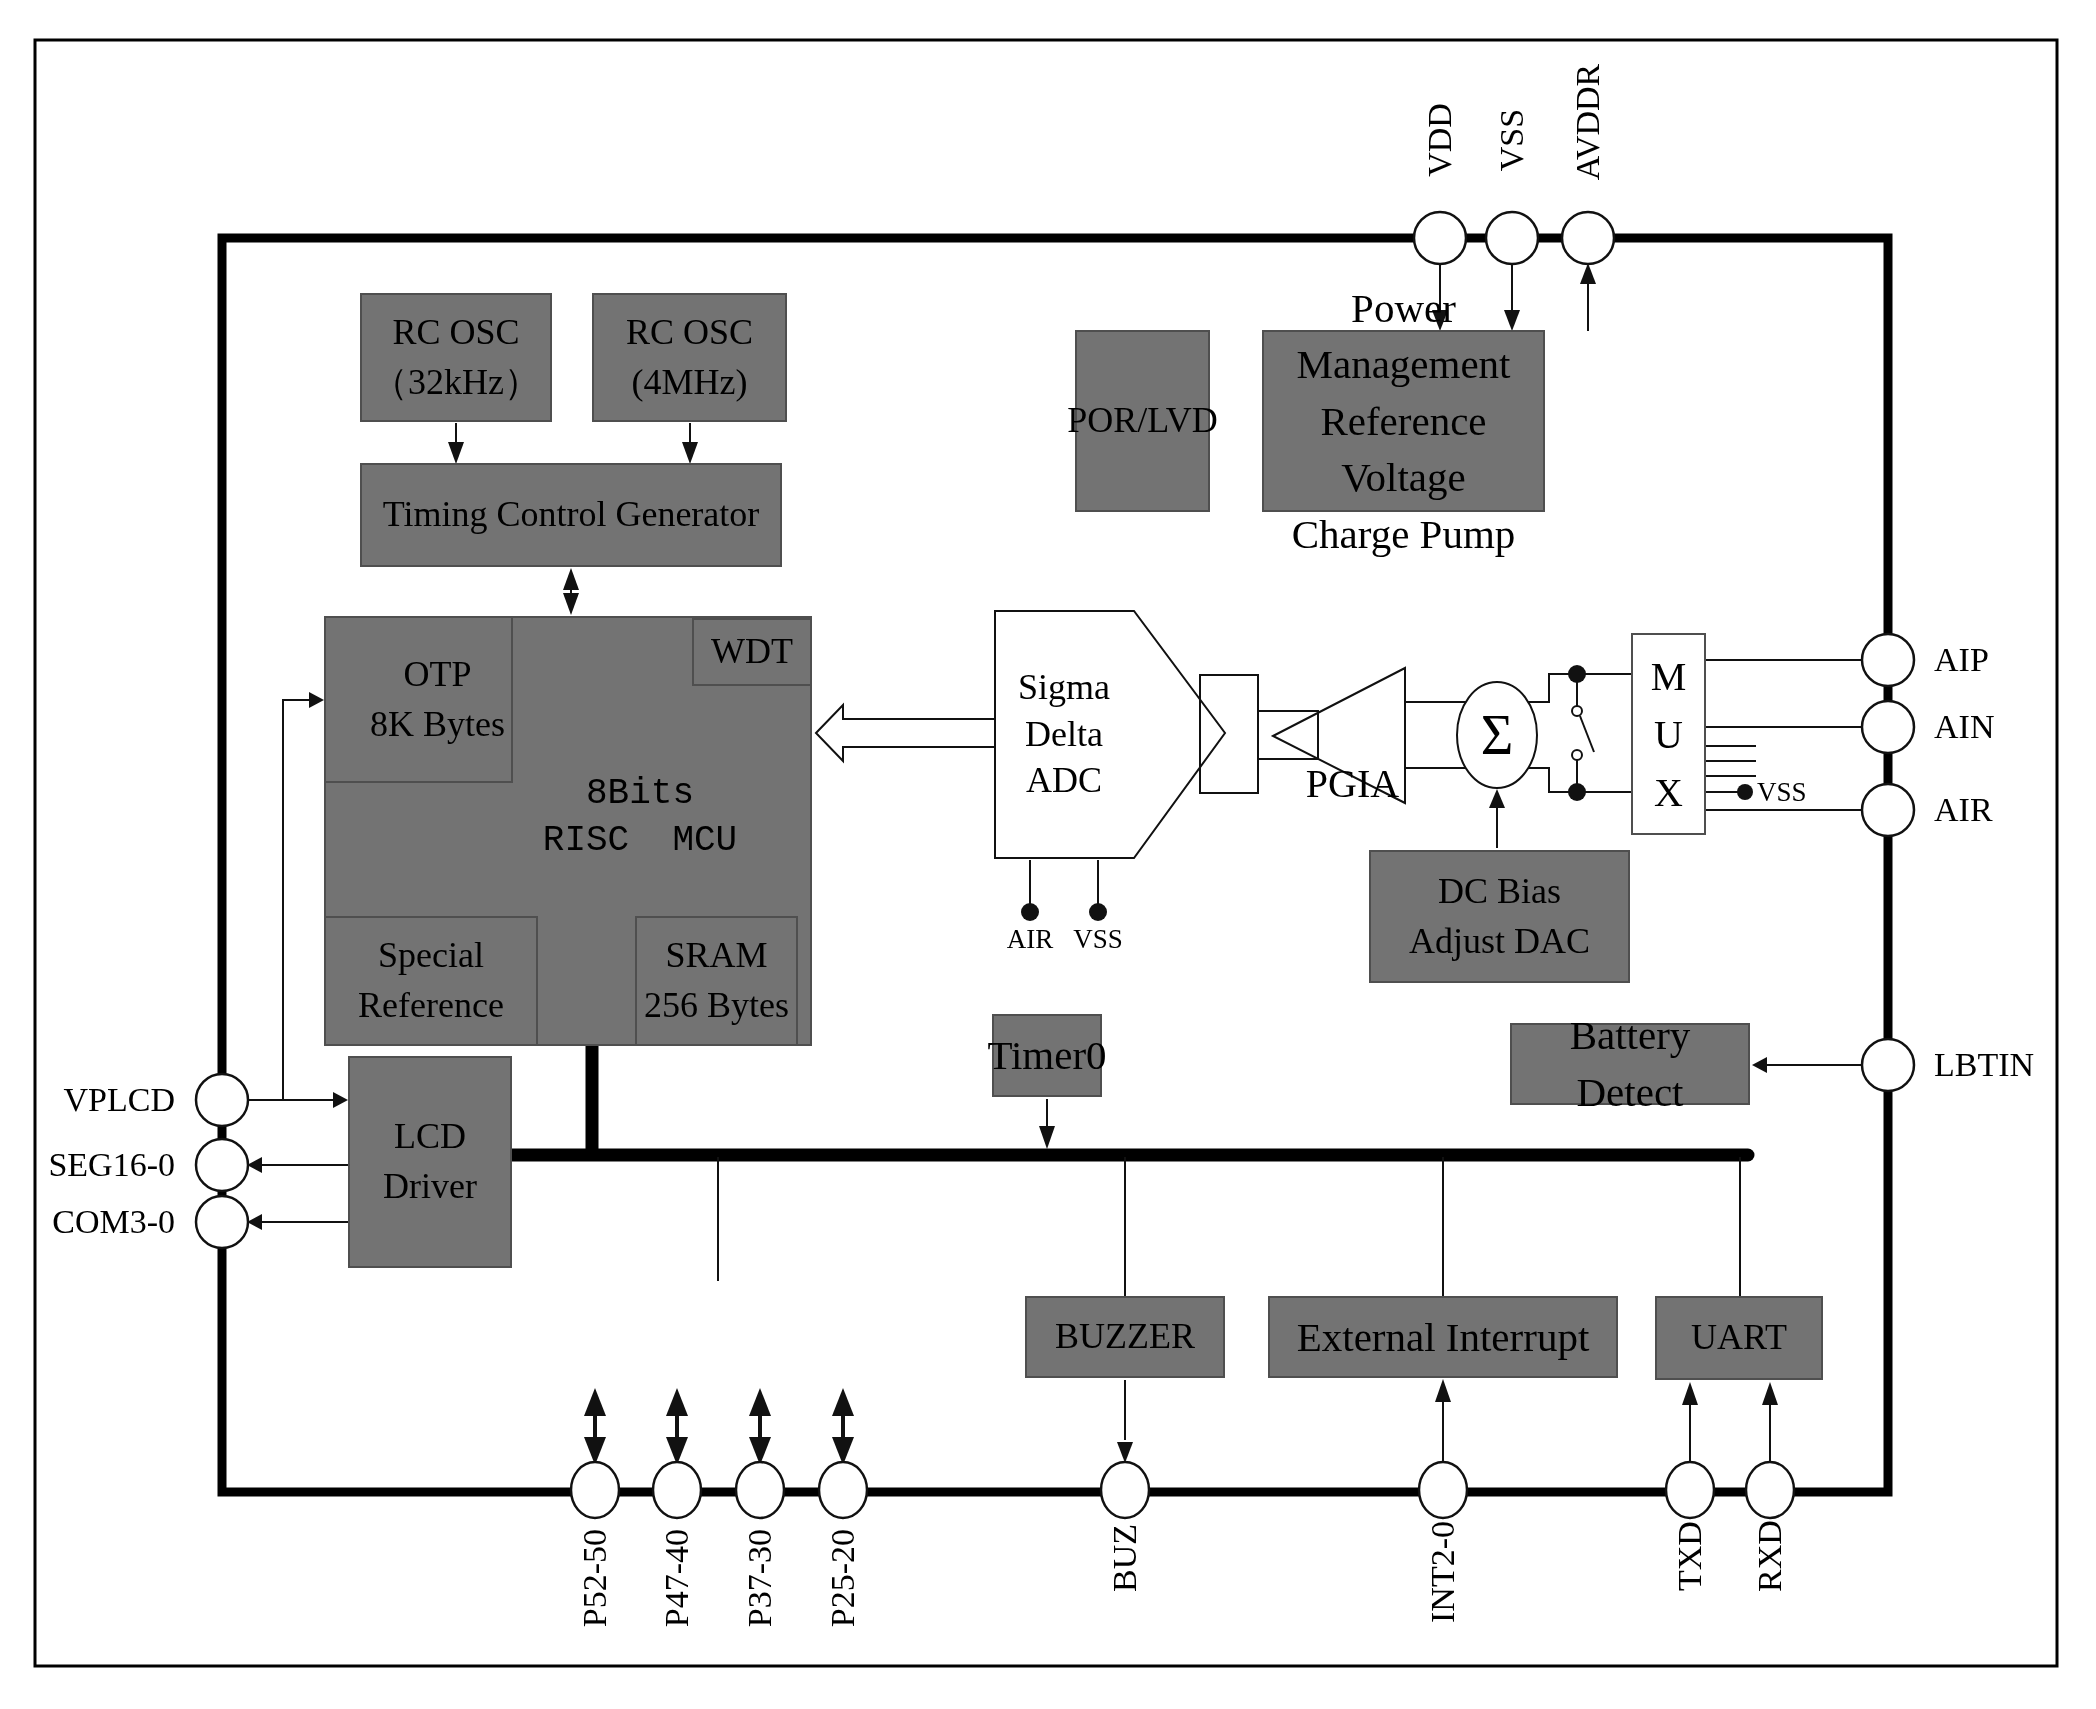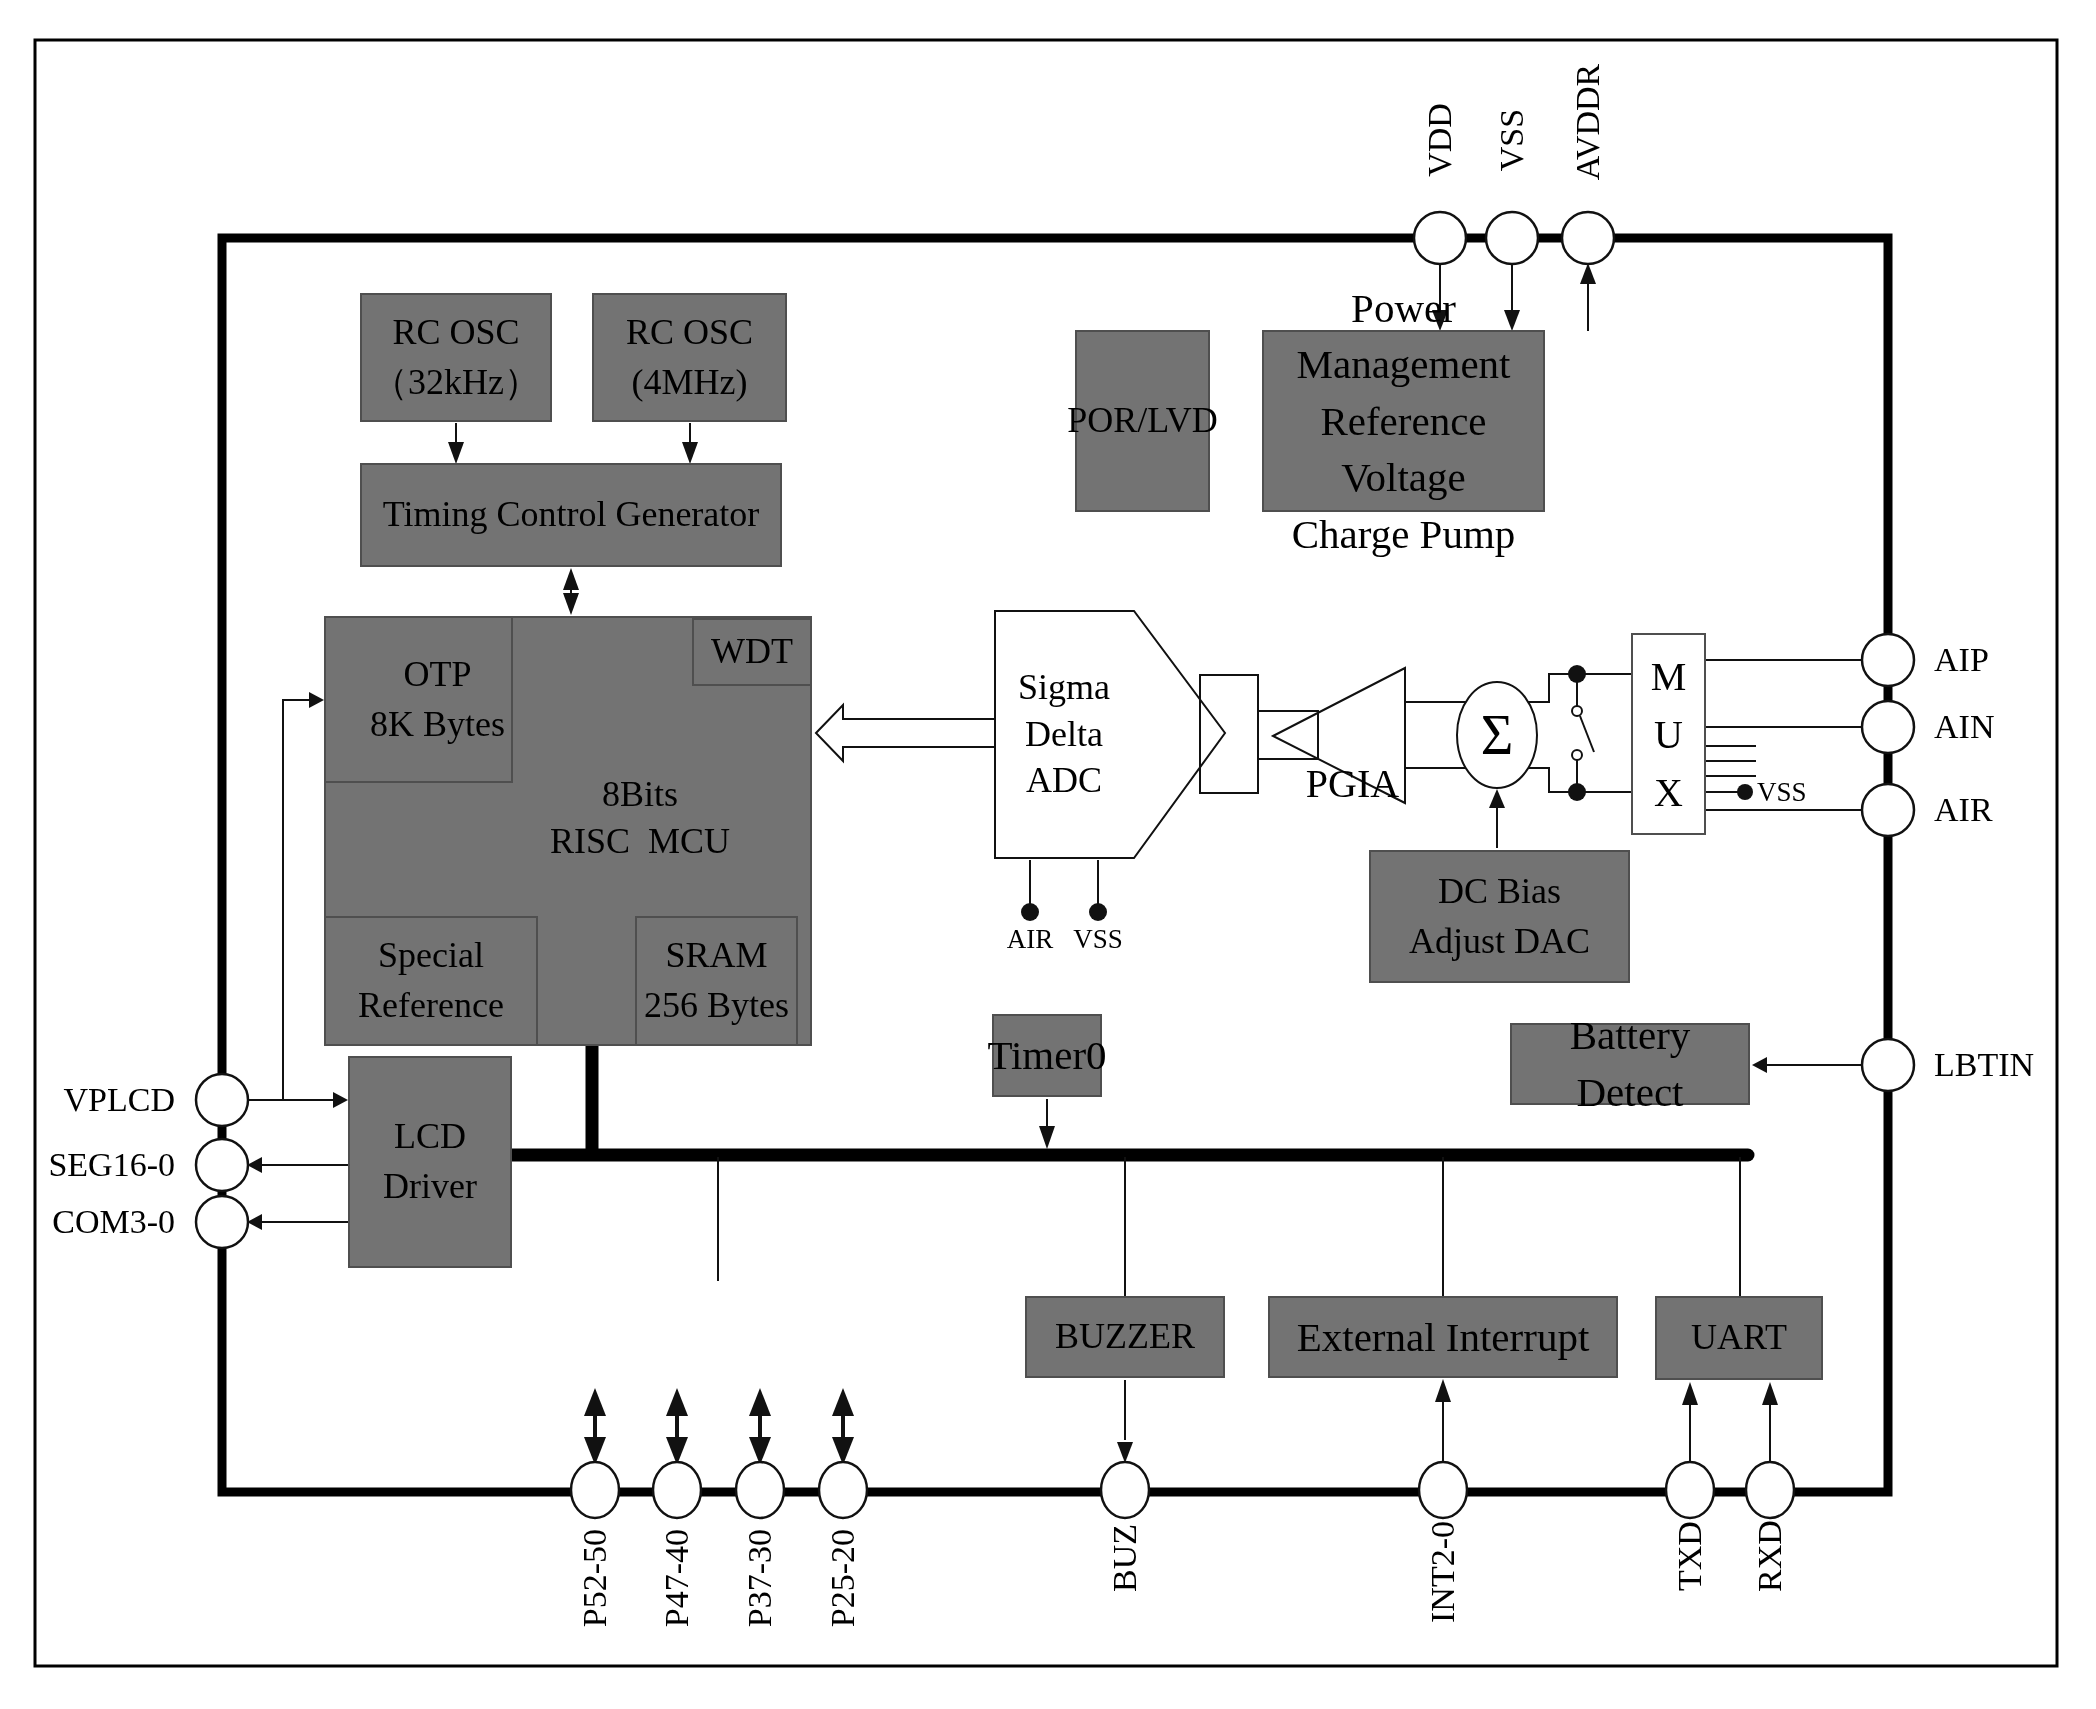--- a/index.html
+++ b/index.html
@@ -225,21 +225,21 @@
   </div>
 
   <div class="box" style="left:324px;top:616px;width:488px;height:430px;"></div>
   <div class="box" style="left:324px;top:616px;width:189px;height:167px;padding-left:38px;">
     <div>OTP</div>
     <div>8K Bytes</div>
   </div>
   <div class="box" style="left:692px;top:618px;width:120px;height:68px;">
     <div>WDT</div>
   </div>
-  <div class="naked" style="left:545px;top:760px;width:190px;height:115px;">
+  <div class="naked" style="left:545px;top:760px;width:190px;height:115px;font-family:Liberation Mono, monospace;">
     <div>8Bits</div>
     <div class="pre">RISC  MCU</div>
   </div>
   <div class="box" style="left:324px;top:916px;width:214px;height:130px;">
     <div>Special</div>
     <div>Reference</div>
   </div>
   <div class="box" style="left:635px;top:916px;width:163px;height:130px;">
     <div>SRAM</div>
     <div>256 Bytes</div>

